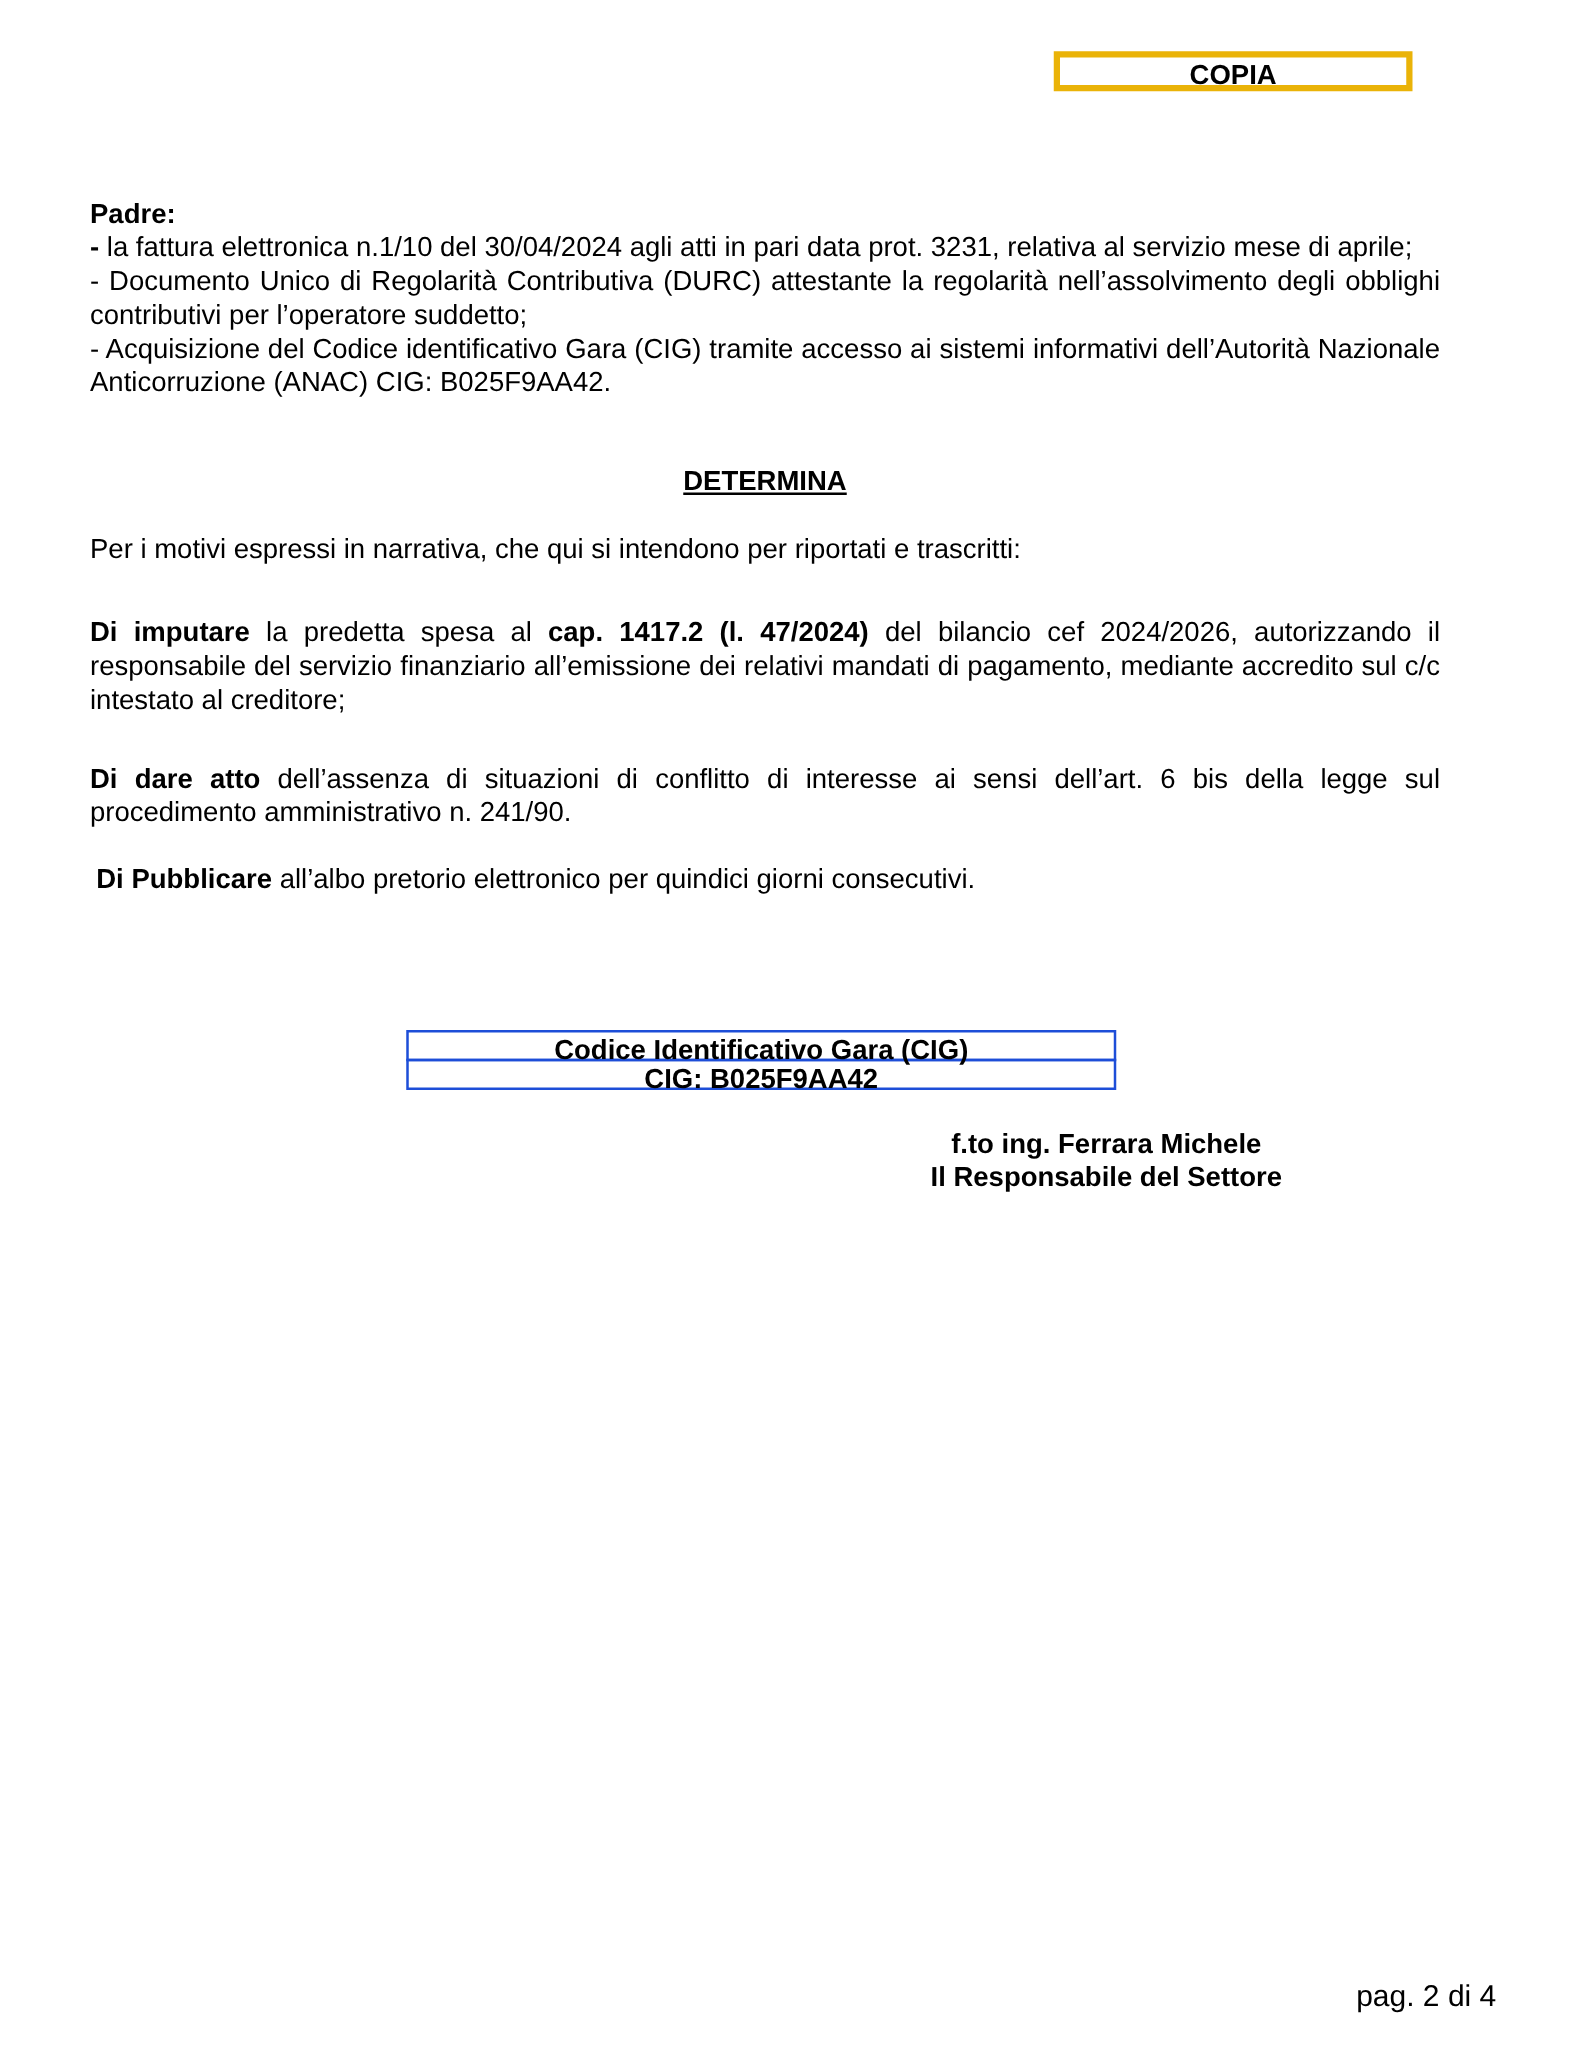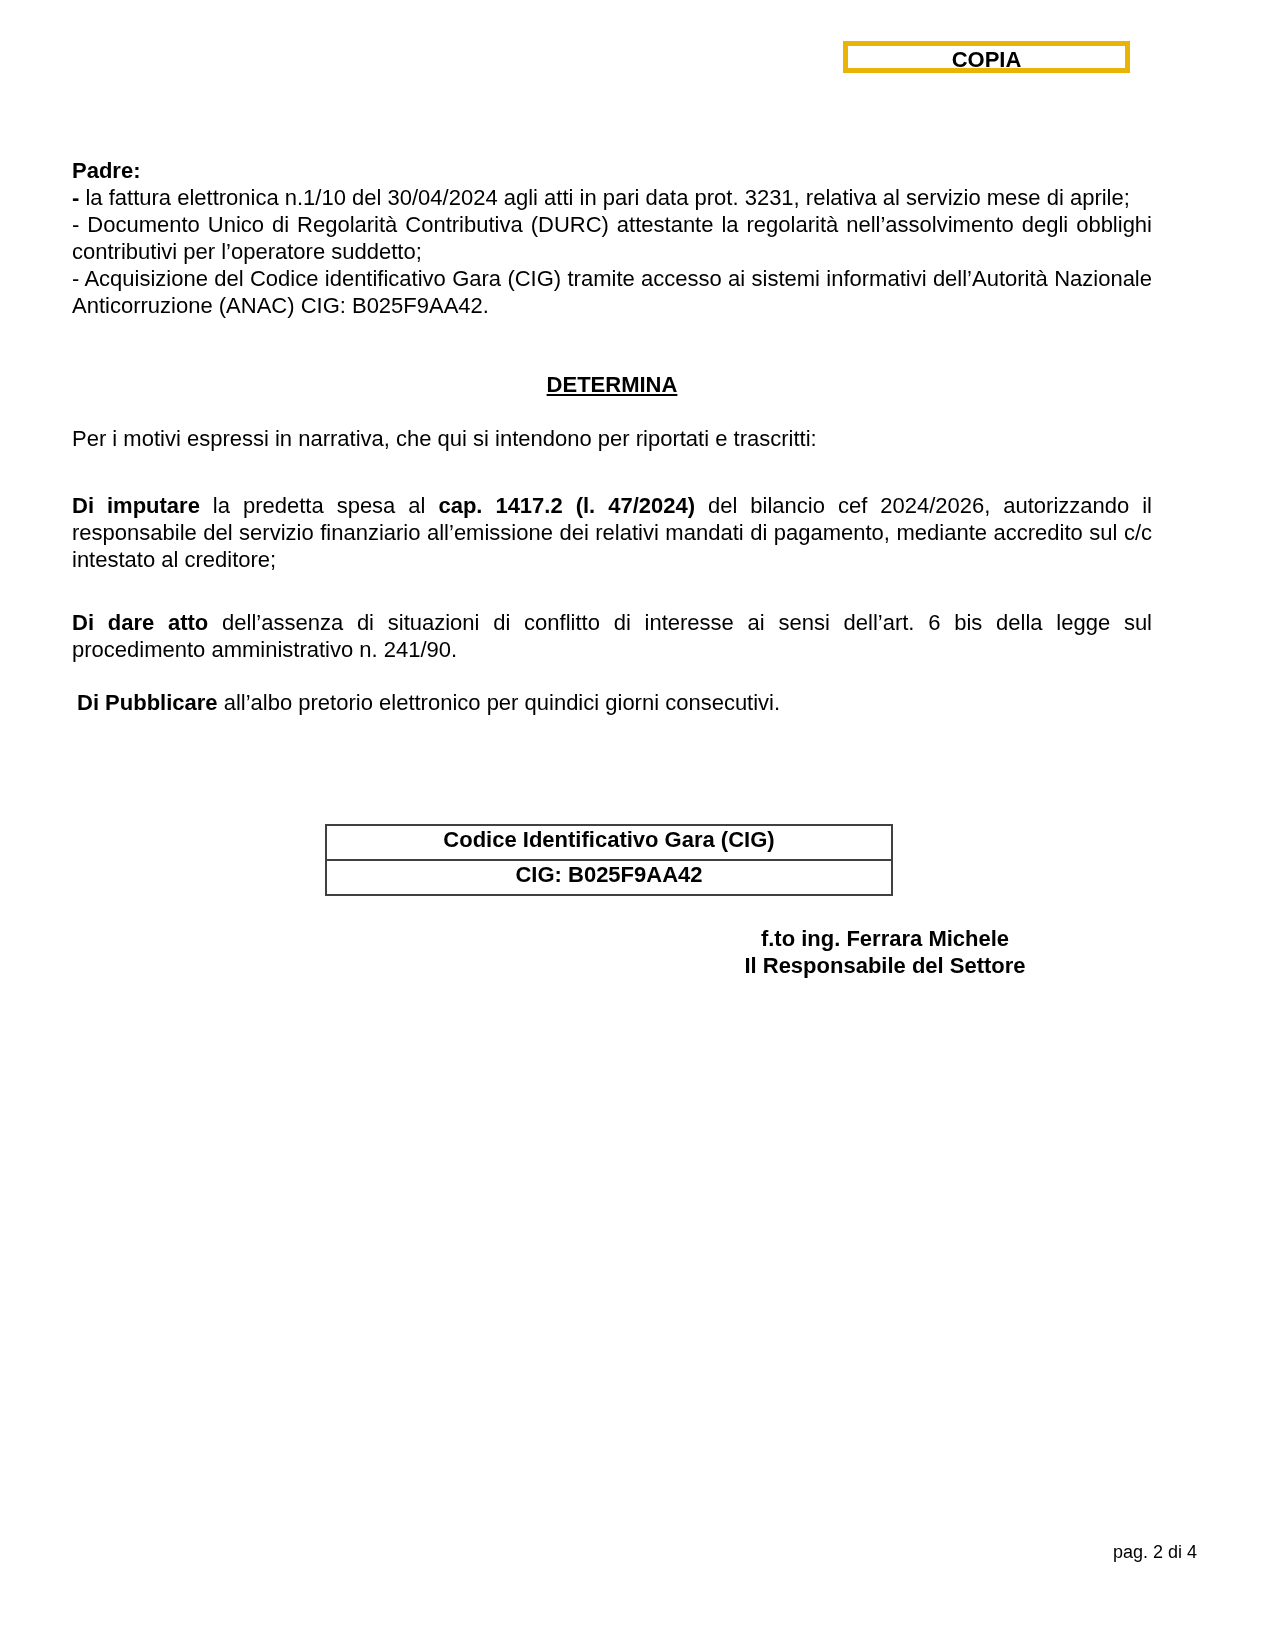--- a/index.html
+++ b/index.html
@@ -20,31 +20,31 @@
   .b { font-weight:bold; }
   .vista-heading { font-weight:bold; }
   .determina-heading { margin-top:52px !important; text-align:center; font-weight:bold;text-decoration:underline; }
   .intro { margin-top:27px !important; }
   .para-liquidare { margin-top:29px !important; }
   .para-imputare { margin-top:40px !important; }
   .para-dare-atto { margin-top:36px !important; }
   .para-pubblicare { margin-top:26px !important; padding-left:5px; }
   .cig-table { margin-top:108px; margin-left:253px; width:568px; }
   .cig-row {
-    border:2px solid #404040; box-sizing:border-box; height:37px;
+    border:2px solid #1d4ed8; box-sizing:border-box; height:25px;
     text-align:center; font-weight:bold; line-height:27px;
   }
   .cig-row + .cig-row { margin-top:-2px; }
   .signature {
     margin-top:29px; margin-left:613px; width:400px;
     text-align:center; font-weight:bold;
   }
   .footer {
-    position:absolute; top:1540px; right:78px;
-    font-size:18px; line-height:24px;
+    position:absolute; top:1586px; right:78px;
+    font-size:24px; line-height:24px;
   }
 </style>
 </head>
 <body>
 
 <div class="page">
 
   <div class="copia-box">
     <span>COPIA</span>
   </div>

